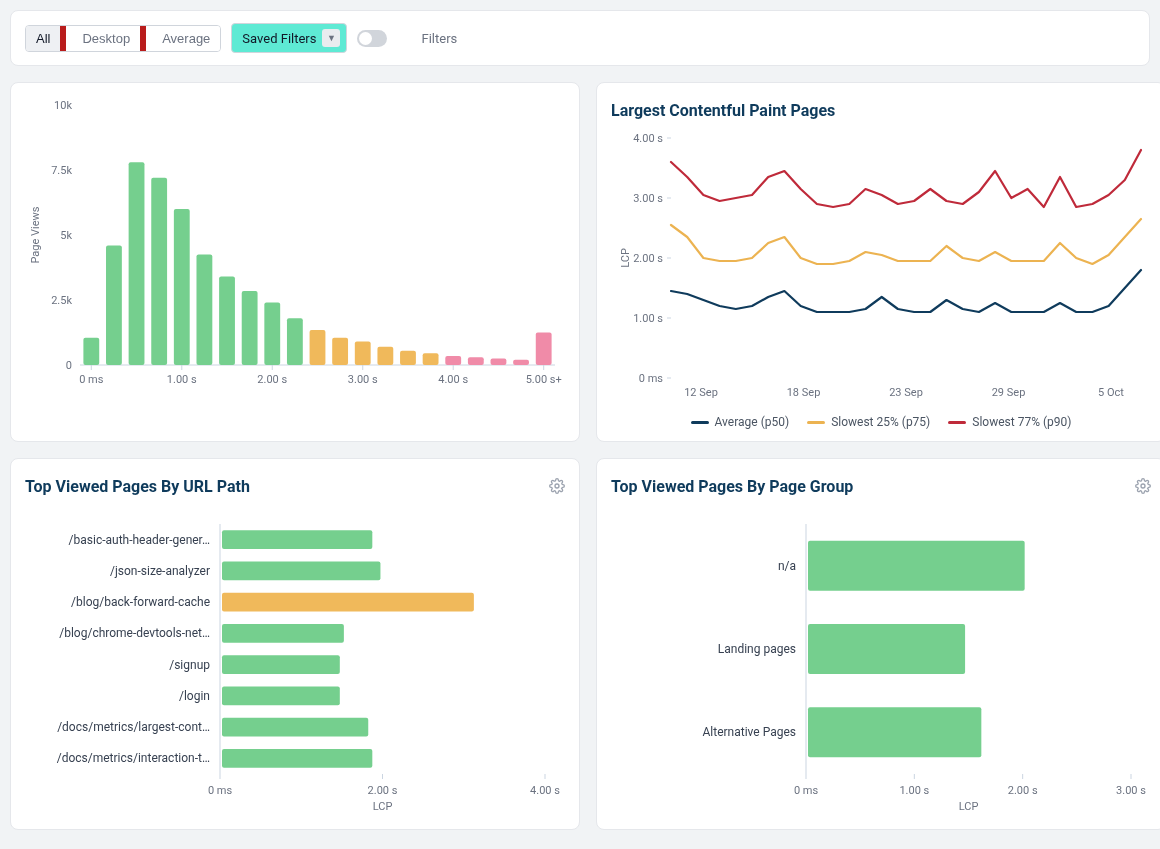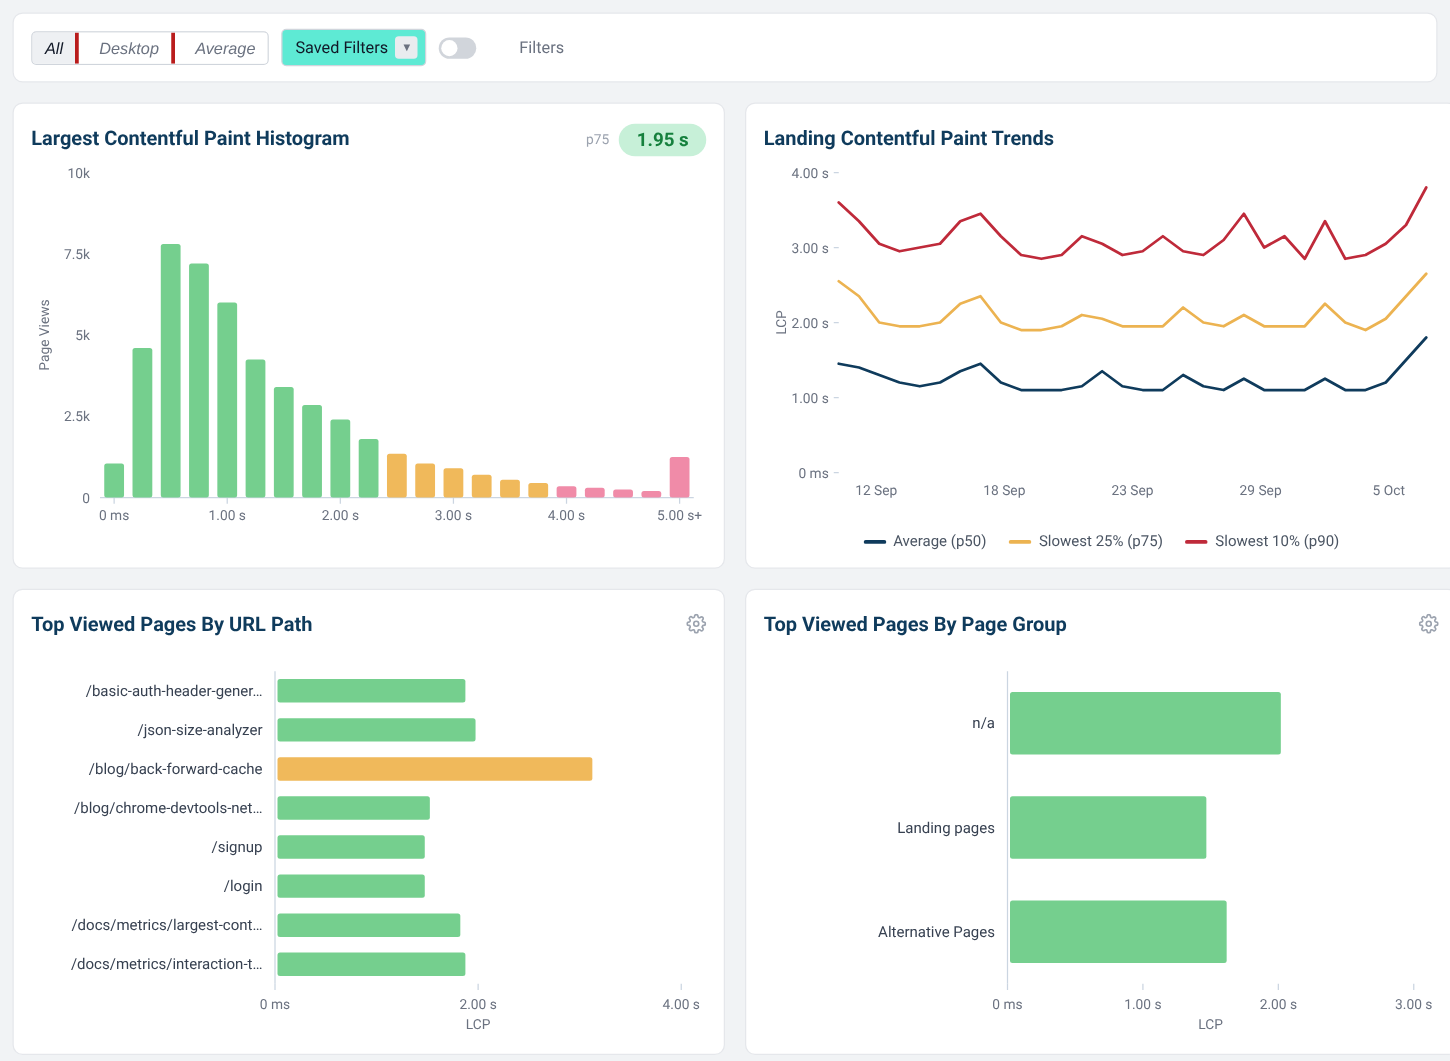--- a/index.html
+++ b/index.html
@@ -13,23 +13,23 @@
   }
   .panel {
     background: #fff;
     border: 1px solid #e5e7eb;
     border-radius: 8px;
     padding: 12px 14px;
   }
   .filter-bar { display:flex; align-items:center; gap:10px; }
   .seg { display:inline-flex; border:1px solid #d0d5dc; border-radius:4px; overflow:hidden; }
   .seg button {
-    background:#fff; border:none; padding:5px 10px; font-size:13px; color:#6b7280; cursor:pointer;font-style:italic;
-  }
-  .seg button + button { border-left:3px solid #b91c1c;padding-left:16px; }
+    background:#fff; border:none; padding:5px 10px; font-size:13px; color:#6b7280; cursor:pointer;
+  }
+  .seg button + button { border-left:6px solid #b91c1c;padding-left:16px; }
   .seg button.active { background:#eef0f3; color:#111827; font-weight:500; }
   .sf-btn {
     display:inline-flex; align-items:center; gap:6px; border:1px solid #d0d5dc; border-radius:4px;
     background:#5eead4; padding:5px 6px 5px 10px; cursor:pointer; font-size:13px; color:#111827;
   }
   .sf-btn .chev {
     width:18px; height:18px; background:#e9ecef; border-radius:3px;
     display:flex; align-items:center; justify-content:center; font-size:9px; color:#6b7280;
   }
   .toggle {
@@ -42,21 +42,21 @@
   .card-title { color:#0f3b5c; font-weight:700; font-size:16px; margin:6px 0 8px 0; }
   .header-row { display:flex; align-items:center; justify-content:space-between; }
   .p75-wrap { display:flex; align-items:center; gap:8px; }
   .p75-label { color:#9ca3af; font-size:11px; }
   .p75-badge { background:#c7f0d8; color:#15803d; padding:4px 14px; border-radius:999px; font-weight:700; font-size:15px; }
   .gear { color:#9ca3af; cursor:pointer; }
   svg text { font-family: inherit; }
   .axis-line { stroke:#cbd5e1; stroke-width:1; }
   .tick-label { fill:#6b7280; font-size:11px; }
   .axis-title { fill:#6b7280; font-size:11px; }
-  .legend { display:flex; gap:18px; justify-content:center; margin-top:14px; font-size:12px; color:#4b5563; }
+  .legend { display:flex; gap:18px; justify-content:center; margin-top:4px; font-size:12px; color:#4b5563; }
   .lg-item { display:flex; align-items:center; gap:6px; }
   .lg-line { width:18px; height:3px; border-radius:2px; }
   .hbar-label { fill:#374151; font-size:12px; text-anchor:end; }
 </style>
 </head>
 <body>
 
 <div class="panel filter-bar">
   <div class="seg" id="seg">
       <button class="active">All</button>
@@ -67,27 +67,20 @@
     <span>Saved Filters</span>
     <span class="chev">▼</span>
   </div>
   <span class="toggle"></span>
   <span class="filter-label">Filters</span>
 </div>
 
 <div class="grid">
 
   <div class="panel">
-    <div class="header-row">
-      <div class="card-title">Largest Contentful Paint Histogram</div>
-      <div class="p75-wrap">
-        <span class="p75-label">p75</span>
-        <span class="p75-badge">1.95 s</span>
-      </div>
-    </div>
     <svg id="histo-svg" width="540" height="310">
         <line x1="55" y1="270" x2="530" y2="270" class="axis-line"></line>
         <text x="47" y="274" class="tick-label" text-anchor="end">0</text>
         <text x="47" y="209" class="tick-label" text-anchor="end">2.5k</text>
         <text x="47" y="144" class="tick-label" text-anchor="end">5k</text>
         <text x="47" y="79" class="tick-label" text-anchor="end">7.5k</text>
         <text x="47" y="14" class="tick-label" text-anchor="end">10k</text>
         <line x1="66.30952380952381" y1="270" x2="66.30952380952381" y2="275" class="axis-line"></line>
         <text x="66.30952380952381" y="288" class="tick-label" text-anchor="middle">0 ms</text>
         <line x1="156.78571428571428" y1="270" x2="156.78571428571428" y2="275" class="axis-line"></line>
@@ -119,21 +112,21 @@
         <rect x="397.6785714285715" y="258.3" width="15.833333333333334" height="11.7" rx="2" fill="#f0b95b"></rect>
         <rect x="420.2976190476191" y="260.9" width="15.833333333333334" height="9.100000000000001" rx="2" fill="#f08ba8"></rect>
         <rect x="442.9166666666667" y="262.2" width="15.833333333333334" height="7.8" rx="2" fill="#f08ba8"></rect>
         <rect x="465.53571428571433" y="263.5" width="15.833333333333334" height="6.5" rx="2" fill="#f08ba8"></rect>
         <rect x="488.154761904762" y="264.8" width="15.833333333333334" height="5.2" rx="2" fill="#f08ba8"></rect>
         <rect x="510.7738095238096" y="237.5" width="15.833333333333334" height="32.5" rx="2" fill="#f08ba8"></rect>
       </svg>
   </div>
 
   <div class="panel">
-    <div class="card-title">Landing Contentful Paint Trends</div>
+    <div class="card-title">Largest Contentful Paint Pages</div>
     <svg id="trends-svg" width="540" height="280">
         <line x1="56" y1="250" x2="60" y2="250" class="axis-line"></line>
         <text x="52" y="254" class="tick-label" text-anchor="end">0 ms</text>
         <line x1="56" y1="190" x2="60" y2="190" class="axis-line"></line>
         <text x="52" y="194" class="tick-label" text-anchor="end">1.00 s</text>
         <line x1="56" y1="130" x2="60" y2="130" class="axis-line"></line>
         <text x="52" y="134" class="tick-label" text-anchor="end">2.00 s</text>
         <line x1="56" y1="70" x2="60" y2="70" class="axis-line"></line>
         <text x="52" y="74" class="tick-label" text-anchor="end">3.00 s</text>
         <line x1="56" y1="10" x2="60" y2="10" class="axis-line"></line>
@@ -152,21 +145,21 @@
       <div class="lg-item">
           <span class="lg-line" id="lg-blue" style="background: rgb(15, 59, 92);"></span>
           <span>Average (p50)</span>
         </div>
       <div class="lg-item">
           <span class="lg-line" id="lg-orange" style="background: rgb(236, 179, 81);"></span>
           <span>Slowest 25% (p75)</span>
         </div>
       <div class="lg-item">
           <span class="lg-line" id="lg-red" style="background: rgb(191, 42, 58);"></span>
-          <span>Slowest 10% (p90)</span>
+          <span>Slowest 77% (p90)</span>
         </div>
     </div>
   </div>
 
   <div class="panel">
     <div class="header-row">
       <div class="card-title">Top Viewed Pages By URL Path</div>
       <span class="gear">
         <svg width="16" height="16" viewBox="0 0 24 24" fill="none" stroke="currentColor" stroke-width="2">
             <circle cx="12" cy="12" r="3"></circle>

